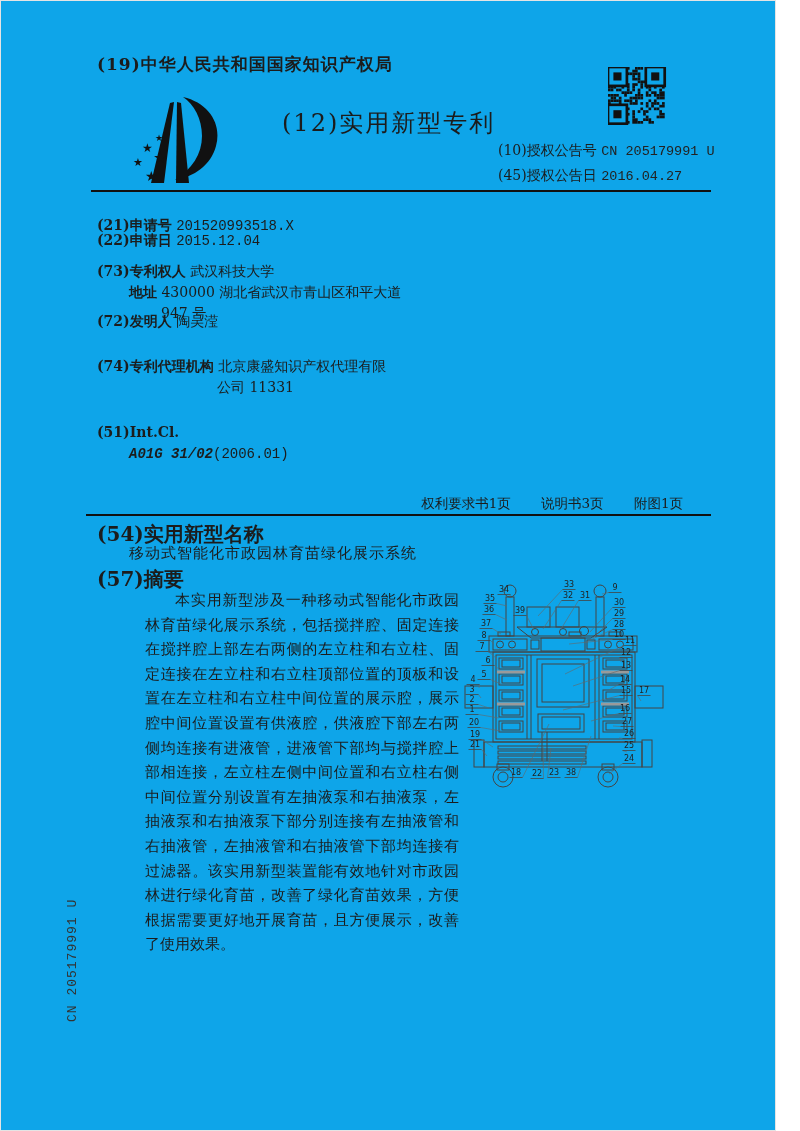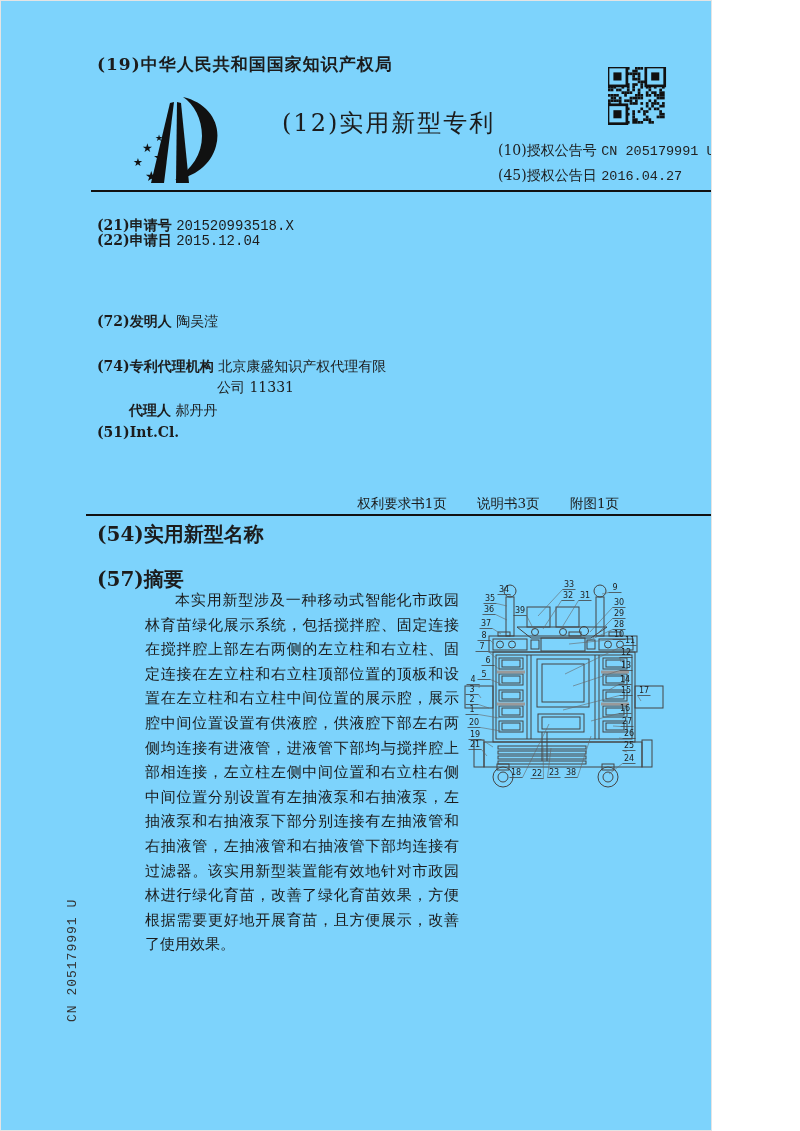--- a/index.html
+++ b/index.html
@@ -1,17 +1,17 @@
 <!DOCTYPE html>
 <html><head>
 <meta charset="utf-8">
 <style>
   html,body{margin:0;padding:0;background:#fff;}
   .page{
-    position:relative;width:712px;height:1131px;background:#7dd3fc;
+    position:relative;width:776px;height:1131px;background:#0ea5e9;
     font-family:"DejaVu Serif","Liberation Serif",serif;color:#1c1c1c;
     overflow:hidden;border:1px solid #e4e4e4;box-sizing:border-box;
   }
   .abs{position:absolute;}
   .b{font-weight:bold;}
   .num{font-family:"Liberation Mono","DejaVu Sans Mono",monospace;}
   .office{left:96px;top:52px;font-size:17px;font-weight:bold;letter-spacing:1px;}
   .doctype{left:273px;top:106px;font-size:24px;font-weight:normal;letter-spacing:2px;margin-left:8px;}
   .pubrow{left:497px;font-size:14px;white-space:nowrap;}
   .pubrow .lab{font-weight:normal;}
@@ -217,50 +217,63 @@
   <div class="rule" style="left:90px;top:189px;width:620px;height:2px;"></div>
 
   <div class="abs biblio" style="left:96px;top:214px;width:334px;">
     <span class="lab">(21)申请号</span>
     <span class="num">201520993518.X</span>
   </div>
   <div class="abs biblio" style="left:96px;top:229px;width:334px;">
     <span class="lab">(22)申请日</span>
     <span class="num">2015.12.04</span>
   </div>
+  <div class="abs biblio" style="left:96px;top:260px;width:334px;">
+    <div>
+      <span class="lab">(73)专利权人</span>
+      <span>武汉科技大学</span>
+    </div>
+    <div class="ind1">
+      <span class="lab">地址</span>
+      <span>430000 湖北省武汉市青山区和平大道</span>
+    </div>
+    <div class="ind2">
+      <span>947 号</span>
+    </div>
+  </div>
   <div class="abs biblio" style="left:96px;top:310px;width:334px;">
     <span class="lab">(72)发明人</span>
     <span>陶吴滢</span>
   </div>
   <div class="abs biblio" style="left:96px;top:355px;width:334px;">
     <div>
       <span class="lab">(74)专利代理机构</span>
       <span>北京康盛知识产权代理有限</span>
     </div>
     <div class="ind3">
       <span>公司 11331</span>
     </div>
-    <div class="ind1" style="margin-top:2px;">
-      <span class="lab">代理人</span>
-      <span>郝丹丹</span>
-    </div>
   </div>
   <div class="abs biblio" style="left:96px;top:405px;width:334px;margin-top:16px;">
     <div class="lab">(51)Int.Cl.</div>
+    <div class="ind1">
+      <span class="num b" style="font-style:italic;">A01G 31/02</span><span class="num">(2006.01)</span>
+    </div>
   </div>
 
   <div class="abs pagesinfo">
     <span>权利要求书1页</span>
     <span>说明书3页</span>
     <span>附图1页</span>
   </div>
 
   <div class="rule" style="left:85px;top:513px;width:625px;height:2px;"></div>
 
   <div class="abs seclab" style="left:96px;top:520px;">(54)实用新型名称</div>
+  <div class="abs title54">移动式智能化市政园林育苗绿化展示系统</div>
   <div class="abs seclab" style="left:96px;top:565px;">(57)摘要</div>
   <div class="abs abstract">本实用新型涉及一种移动式智能化市政园林育苗绿化展示系统，包括搅拌腔、固定连接在搅拌腔上部左右两侧的左立柱和右立柱、固定连接在左立柱和右立柱顶部位置的顶板和设置在左立柱和右立柱中间位置的展示腔，展示腔中间位置设置有供液腔，供液腔下部左右两侧均连接有进液管，进液管下部均与搅拌腔上部相连接，左立柱左侧中间位置和右立柱右侧中间位置分别设置有左抽液泵和右抽液泵，左抽液泵和右抽液泵下部分别连接有左抽液管和右抽液管，左抽液管和右抽液管下部均连接有过滤器。该实用新型装置能有效地针对市政园林进行绿化育苗，改善了绿化育苗效果，方便根据需要更好地开展育苗，且方便展示，改善了使用效果。</div>
 
   <svg id="figure" class="abs" style="left:440px;top:573px;" width="262" height="232" viewBox="0 0 262 232">
     <g class="ln">
 
       <circle cx="69" cy="17" r="6"></circle>
         <rect x="65" y="23" width="8" height="39"></rect>
       <circle cx="159" cy="17" r="6"></circle>
         <rect x="155" y="23" width="8" height="39"></rect>

